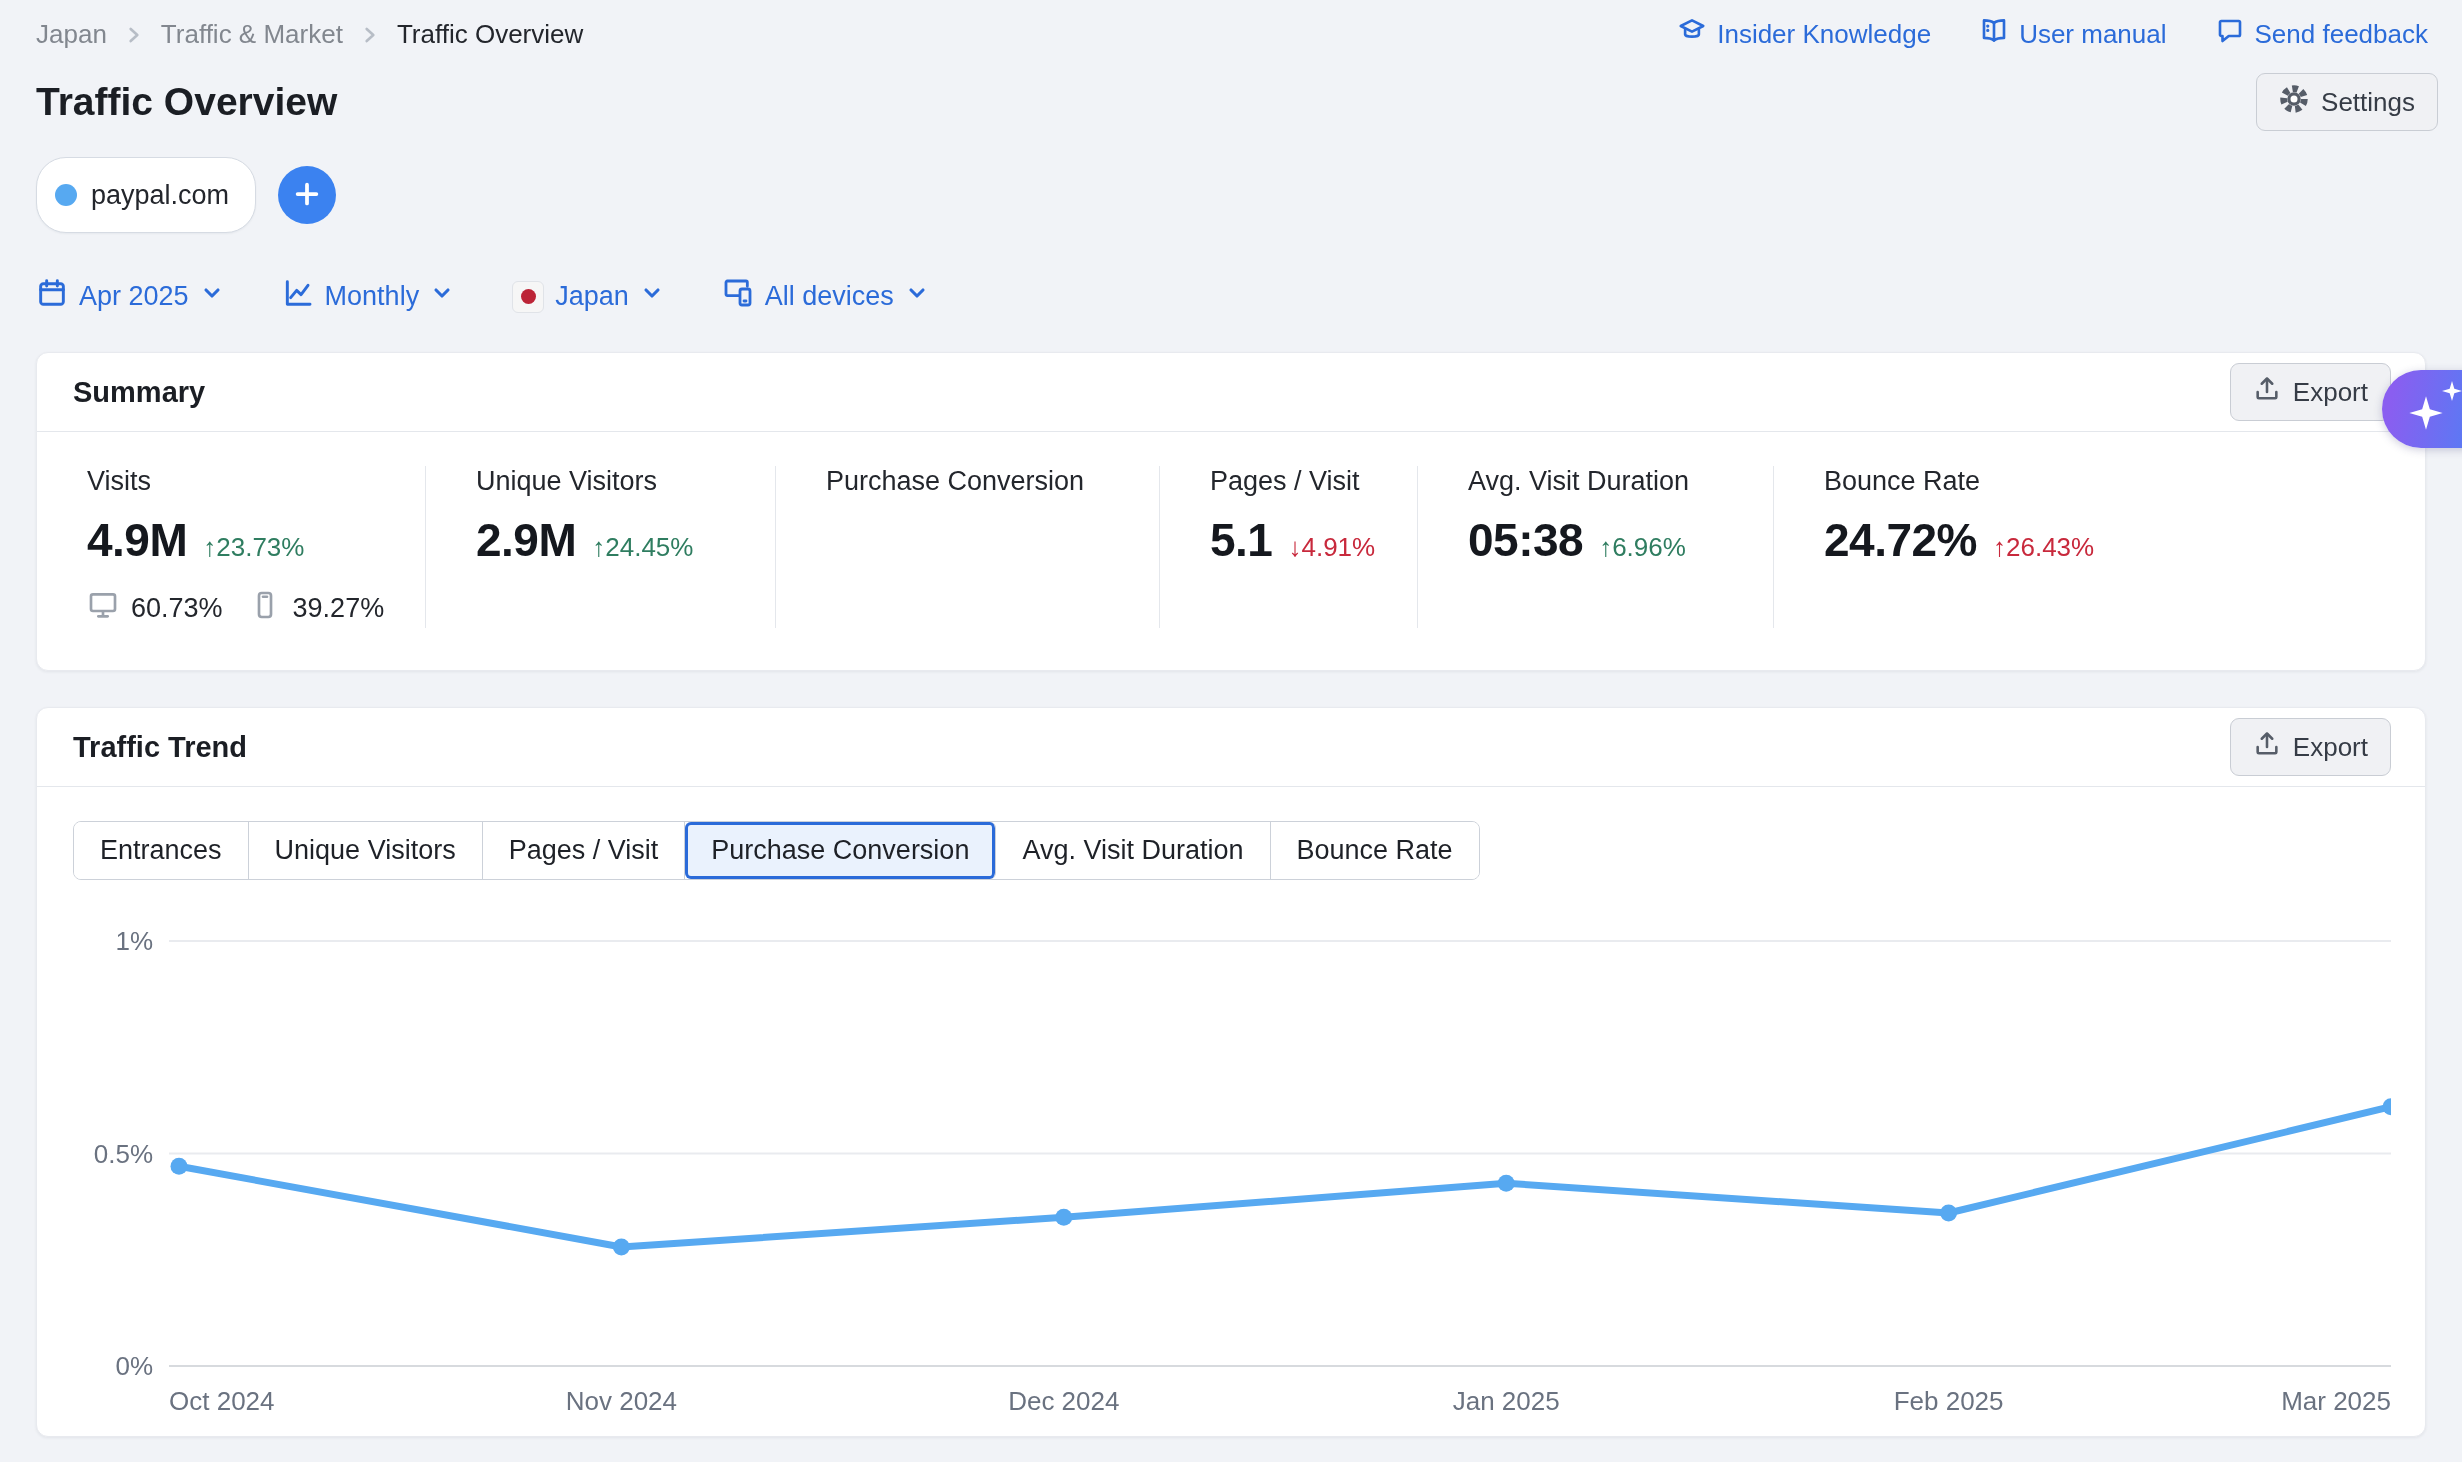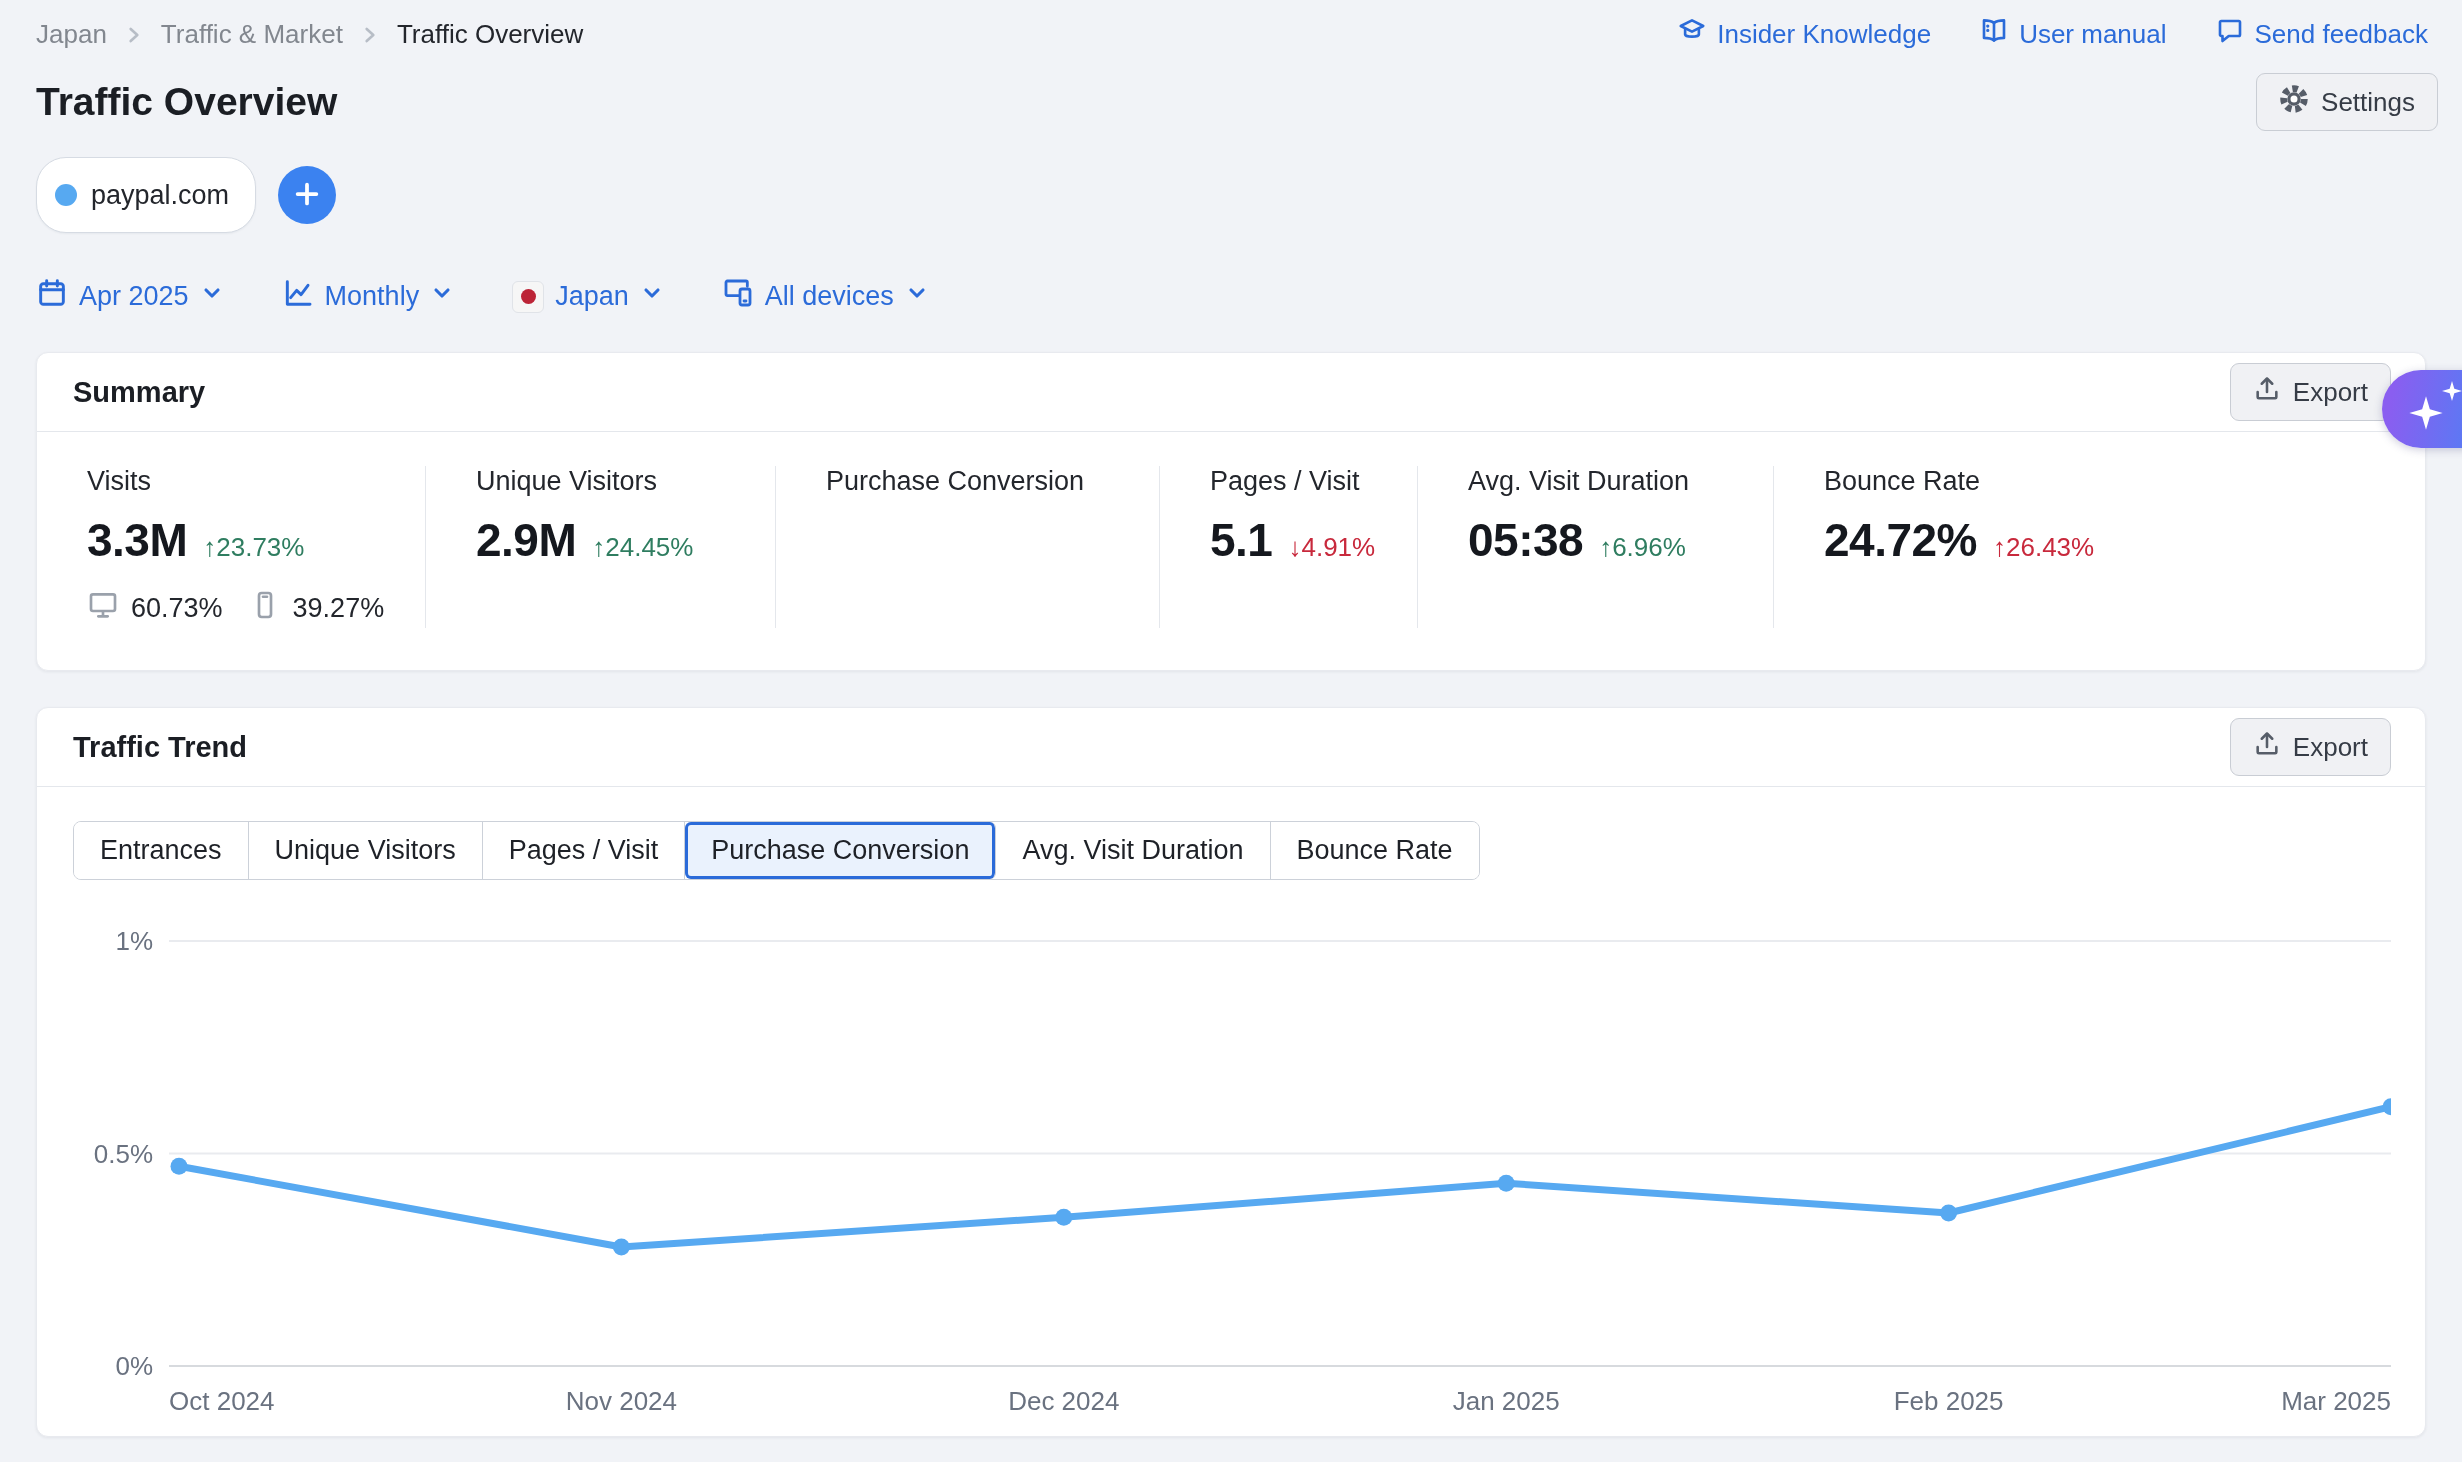--- a/index.html
+++ b/index.html
@@ -228,21 +228,21 @@
         </svg>
       </span>
       <span>Export</span>
     </button>
   </div>
 
   <div class="metrics">
     <div class="metric m0">
       <div class="metric-label">Visits</div>
       <div class="metric-value-row">
-        <span class="metric-value">3.3M</span>
+        <span class="metric-value">4.9M</span>
         <span class="metric-delta" style="color: rgb(47, 125, 96);">↑23.73%</span>
       </div>
       <div class="device-row">
         <span>
           <svg width="32" height="32" viewBox="0 0 24 24" fill="none" class="icon-devgray" stroke-width="2" stroke-linecap="round" stroke-linejoin="round">
             <rect x="3" y="4" width="18" height="12.5" rx="1.5"></rect>
               <path d="M12 17v3"></path>
               <path d="M8.5 20.5h7"></path>
           </svg>
         </span>

